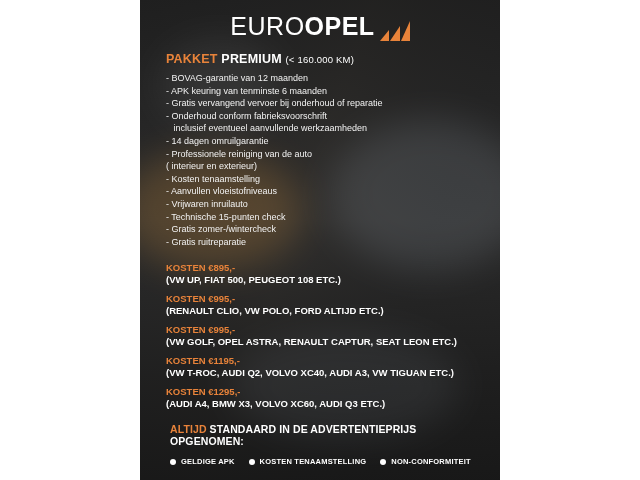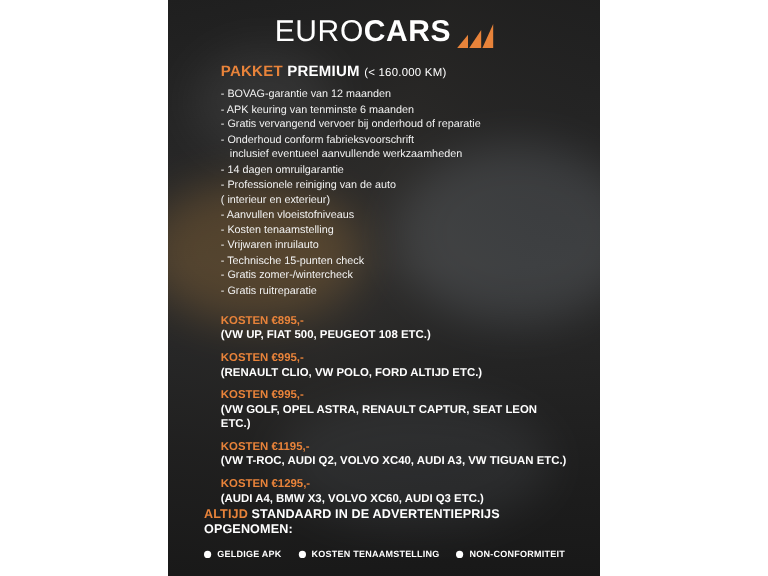--- a/index.html
+++ b/index.html
@@ -80,21 +80,21 @@
   .logo-mark i:nth-child(2) { left: 10px; border-width: 0 0 15px 10px; }
   .logo-mark i:nth-child(3) { left: 21px; border-width: 0 0 20px 9px; }
 
   .content {
     position: absolute;
     left: 0;
     top: 0;
     width: 360px;
     height: 444px;
     z-index: 6;
-    padding: 52px 26px 0 44px;
+    padding: 52px 26px 0 26px;
     box-sizing: border-box;
     color: #ffffff;
   }
   .pakket-title {
     font-size: 12.5px;
     font-weight: 700;
     margin-bottom: 6px;
     letter-spacing: 0.2px;
   }
   .pakket-title .orange { color: #e8833a; }
@@ -175,42 +175,42 @@
 
 <div class="page">
   <div class="poster">
 
     <div class="bg-blob blob1"></div>
     <div class="bg-blob blob2"></div>
     <div class="bg-blob blob3"></div>
     <div class="bg-blob blob4"></div>
 
     <div class="logo-wrap">
-      <span class="logo"><span>EURO</span><span class="bold">CARS</span></span><span class="logo-mark"><i></i><i></i><i></i></span>
+      <span class="logo"><span>EURO</span><span class="bold">OPEL</span></span><span class="logo-mark"><i></i><i></i><i></i></span>
     </div>
 
     <div class="content">
 
       <div class="pakket-title">
         <span class="orange">PAKKET</span>
         <span class="white">PREMIUM</span>
         <span class="km">(&lt; 160.000 KM)</span>
       </div>
 
       <ul class="features">
         <li>- BOVAG-garantie van 12 maanden</li>
         <li>- APK keuring van tenminste 6 maanden</li>
         <li>- Gratis vervangend vervoer bij onderhoud of reparatie</li>
         <li>- Onderhoud conform fabrieksvoorschrift</li>
         <li>   inclusief eventueel aanvullende werkzaamheden</li>
         <li>- 14 dagen omruilgarantie</li>
         <li>- Professionele reiniging van de auto</li>
         <li>( interieur en exterieur)</li>
+        <li>- Kosten tenaamstelling</li>
         <li>- Aanvullen vloeistofniveaus</li>
-        <li>- Kosten tenaamstelling</li>
         <li>- Vrijwaren inruilauto</li>
         <li>- Technische 15-punten check</li>
         <li>- Gratis zomer-/wintercheck</li>
         <li>- Gratis ruitreparatie</li>
       </ul>
 
       <div class="prices">
         <div class="price-block">
           <div class="price-amount">KOSTEN €895,-</div>
           <div class="price-cars">(VW UP, FIAT 500, PEUGEOT 108 ETC.)</div>

